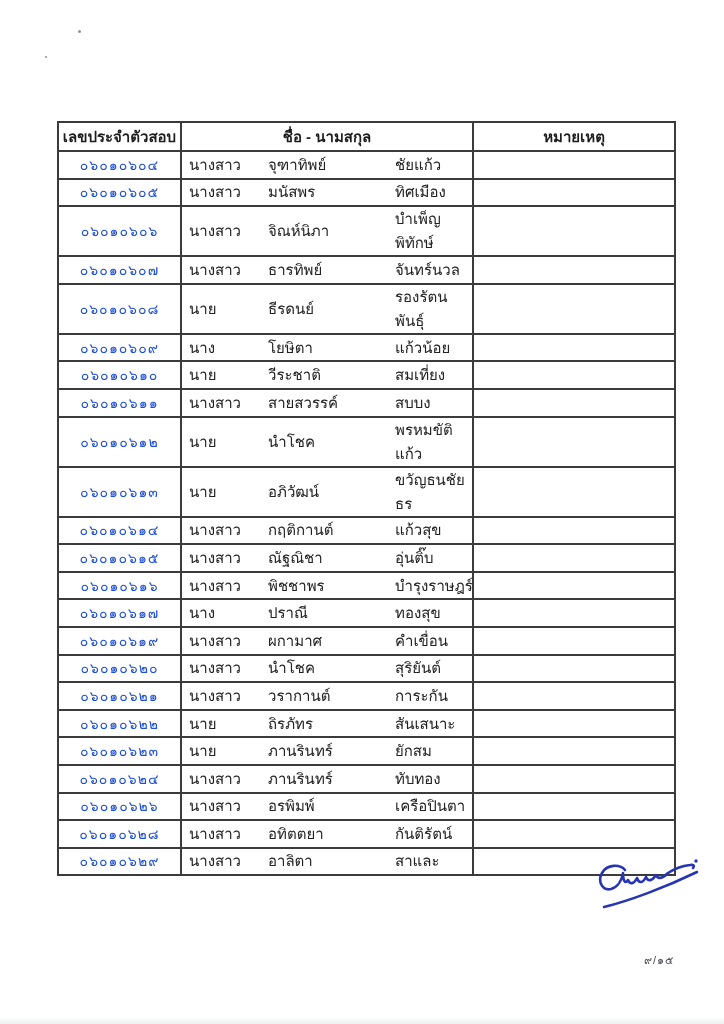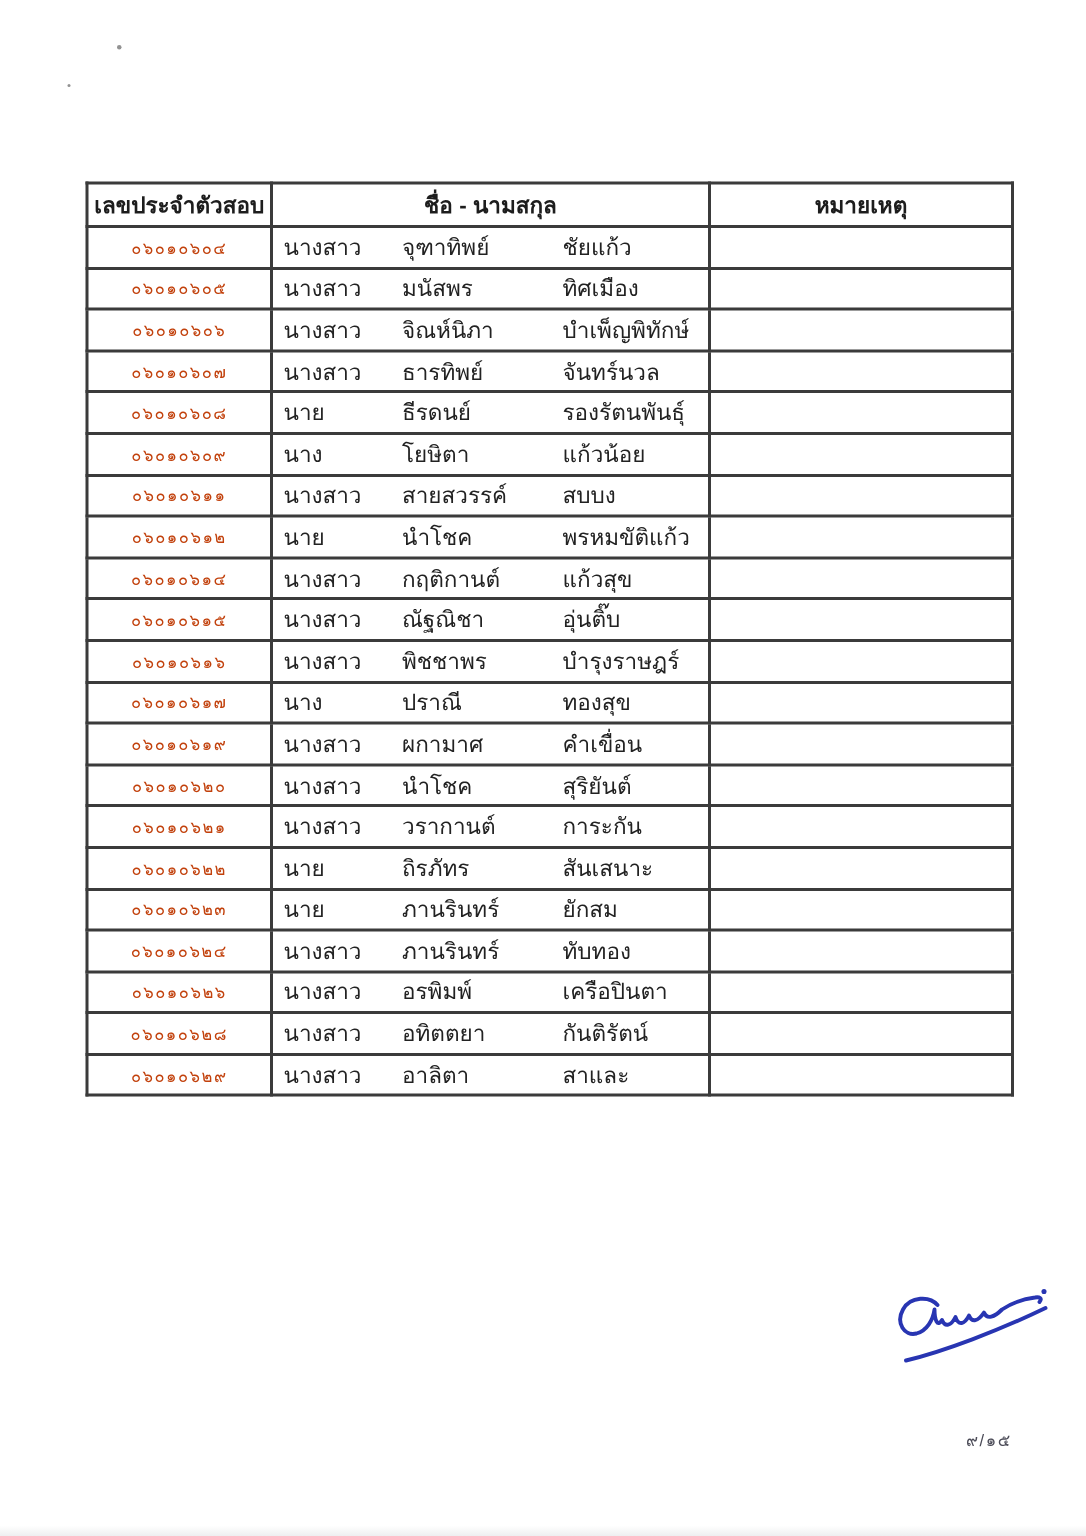--- a/index.html
+++ b/index.html
@@ -54,34 +54,34 @@
   th.col-name  { width: 290px; }
   th.col-note  { width: 200px; }
 
   table.roster th {
     font-size: 15px;
     font-weight: bold;
     text-align: center;
     color: #1d1d1d;
   }
   td.cell-id {
-    font-size: 11px;
+    font-size: 14px;
     text-align: center;
     letter-spacing: 1px;
-    color: #c2410c;
+    color: #1d4ed8;
   }
   td.cell-name { font-size: 15px; }
   .name-wrap {
     display: flex;
     align-items: center;
     padding-left: 7px;
   }
   .name-title { width: 79px; flex: 0 0 auto; }
   .name-first { width: 107px; flex: 0 0 auto; }
-  .name-last  { flex: 1 1 auto; }
+  .name-last  { flex: 1 1 auto; margin-left: 20px; }
 
   td.cell-note { }
 
   .signature {
     position: absolute;
     left: 594px;
     top: 856px;
     width: 110px;
     height: 58px;
   }
@@ -171,37 +171,59 @@
           <td class="cell-name">
             <div class="name-wrap">
               <span class="name-title">นาง</span>
               <span class="name-first">โยษิตา</span>
               <span class="name-last">แก้วน้อย</span>
             </div>
           </td>
           <td class="cell-note"></td>
         </tr>
         <tr>
+          <td class="cell-id">๐๖๐๑๐๖๑๐</td>
+          <td class="cell-name">
+            <div class="name-wrap">
+              <span class="name-title">นาย</span>
+              <span class="name-first">วีระชาติ</span>
+              <span class="name-last">สมเที่ยง</span>
+            </div>
+          </td>
+          <td class="cell-note"></td>
+        </tr>
+        <tr>
           <td class="cell-id">๐๖๐๑๐๖๑๑</td>
           <td class="cell-name">
             <div class="name-wrap">
               <span class="name-title">นางสาว</span>
               <span class="name-first">สายสวรรค์</span>
               <span class="name-last">สบบง</span>
             </div>
           </td>
           <td class="cell-note"></td>
         </tr>
         <tr>
           <td class="cell-id">๐๖๐๑๐๖๑๒</td>
           <td class="cell-name">
             <div class="name-wrap">
               <span class="name-title">นาย</span>
               <span class="name-first">นำโชค</span>
               <span class="name-last">พรหมขัติแก้ว</span>
+            </div>
+          </td>
+          <td class="cell-note"></td>
+        </tr>
+        <tr>
+          <td class="cell-id">๐๖๐๑๐๖๑๓</td>
+          <td class="cell-name">
+            <div class="name-wrap">
+              <span class="name-title">นาย</span>
+              <span class="name-first">อภิวัฒน์</span>
+              <span class="name-last">ขวัญธนชัยธร</span>
             </div>
           </td>
           <td class="cell-note"></td>
         </tr>
         <tr>
           <td class="cell-id">๐๖๐๑๐๖๑๔</td>
           <td class="cell-name">
             <div class="name-wrap">
               <span class="name-title">นางสาว</span>
               <span class="name-first">กฤติกานต์</span>

